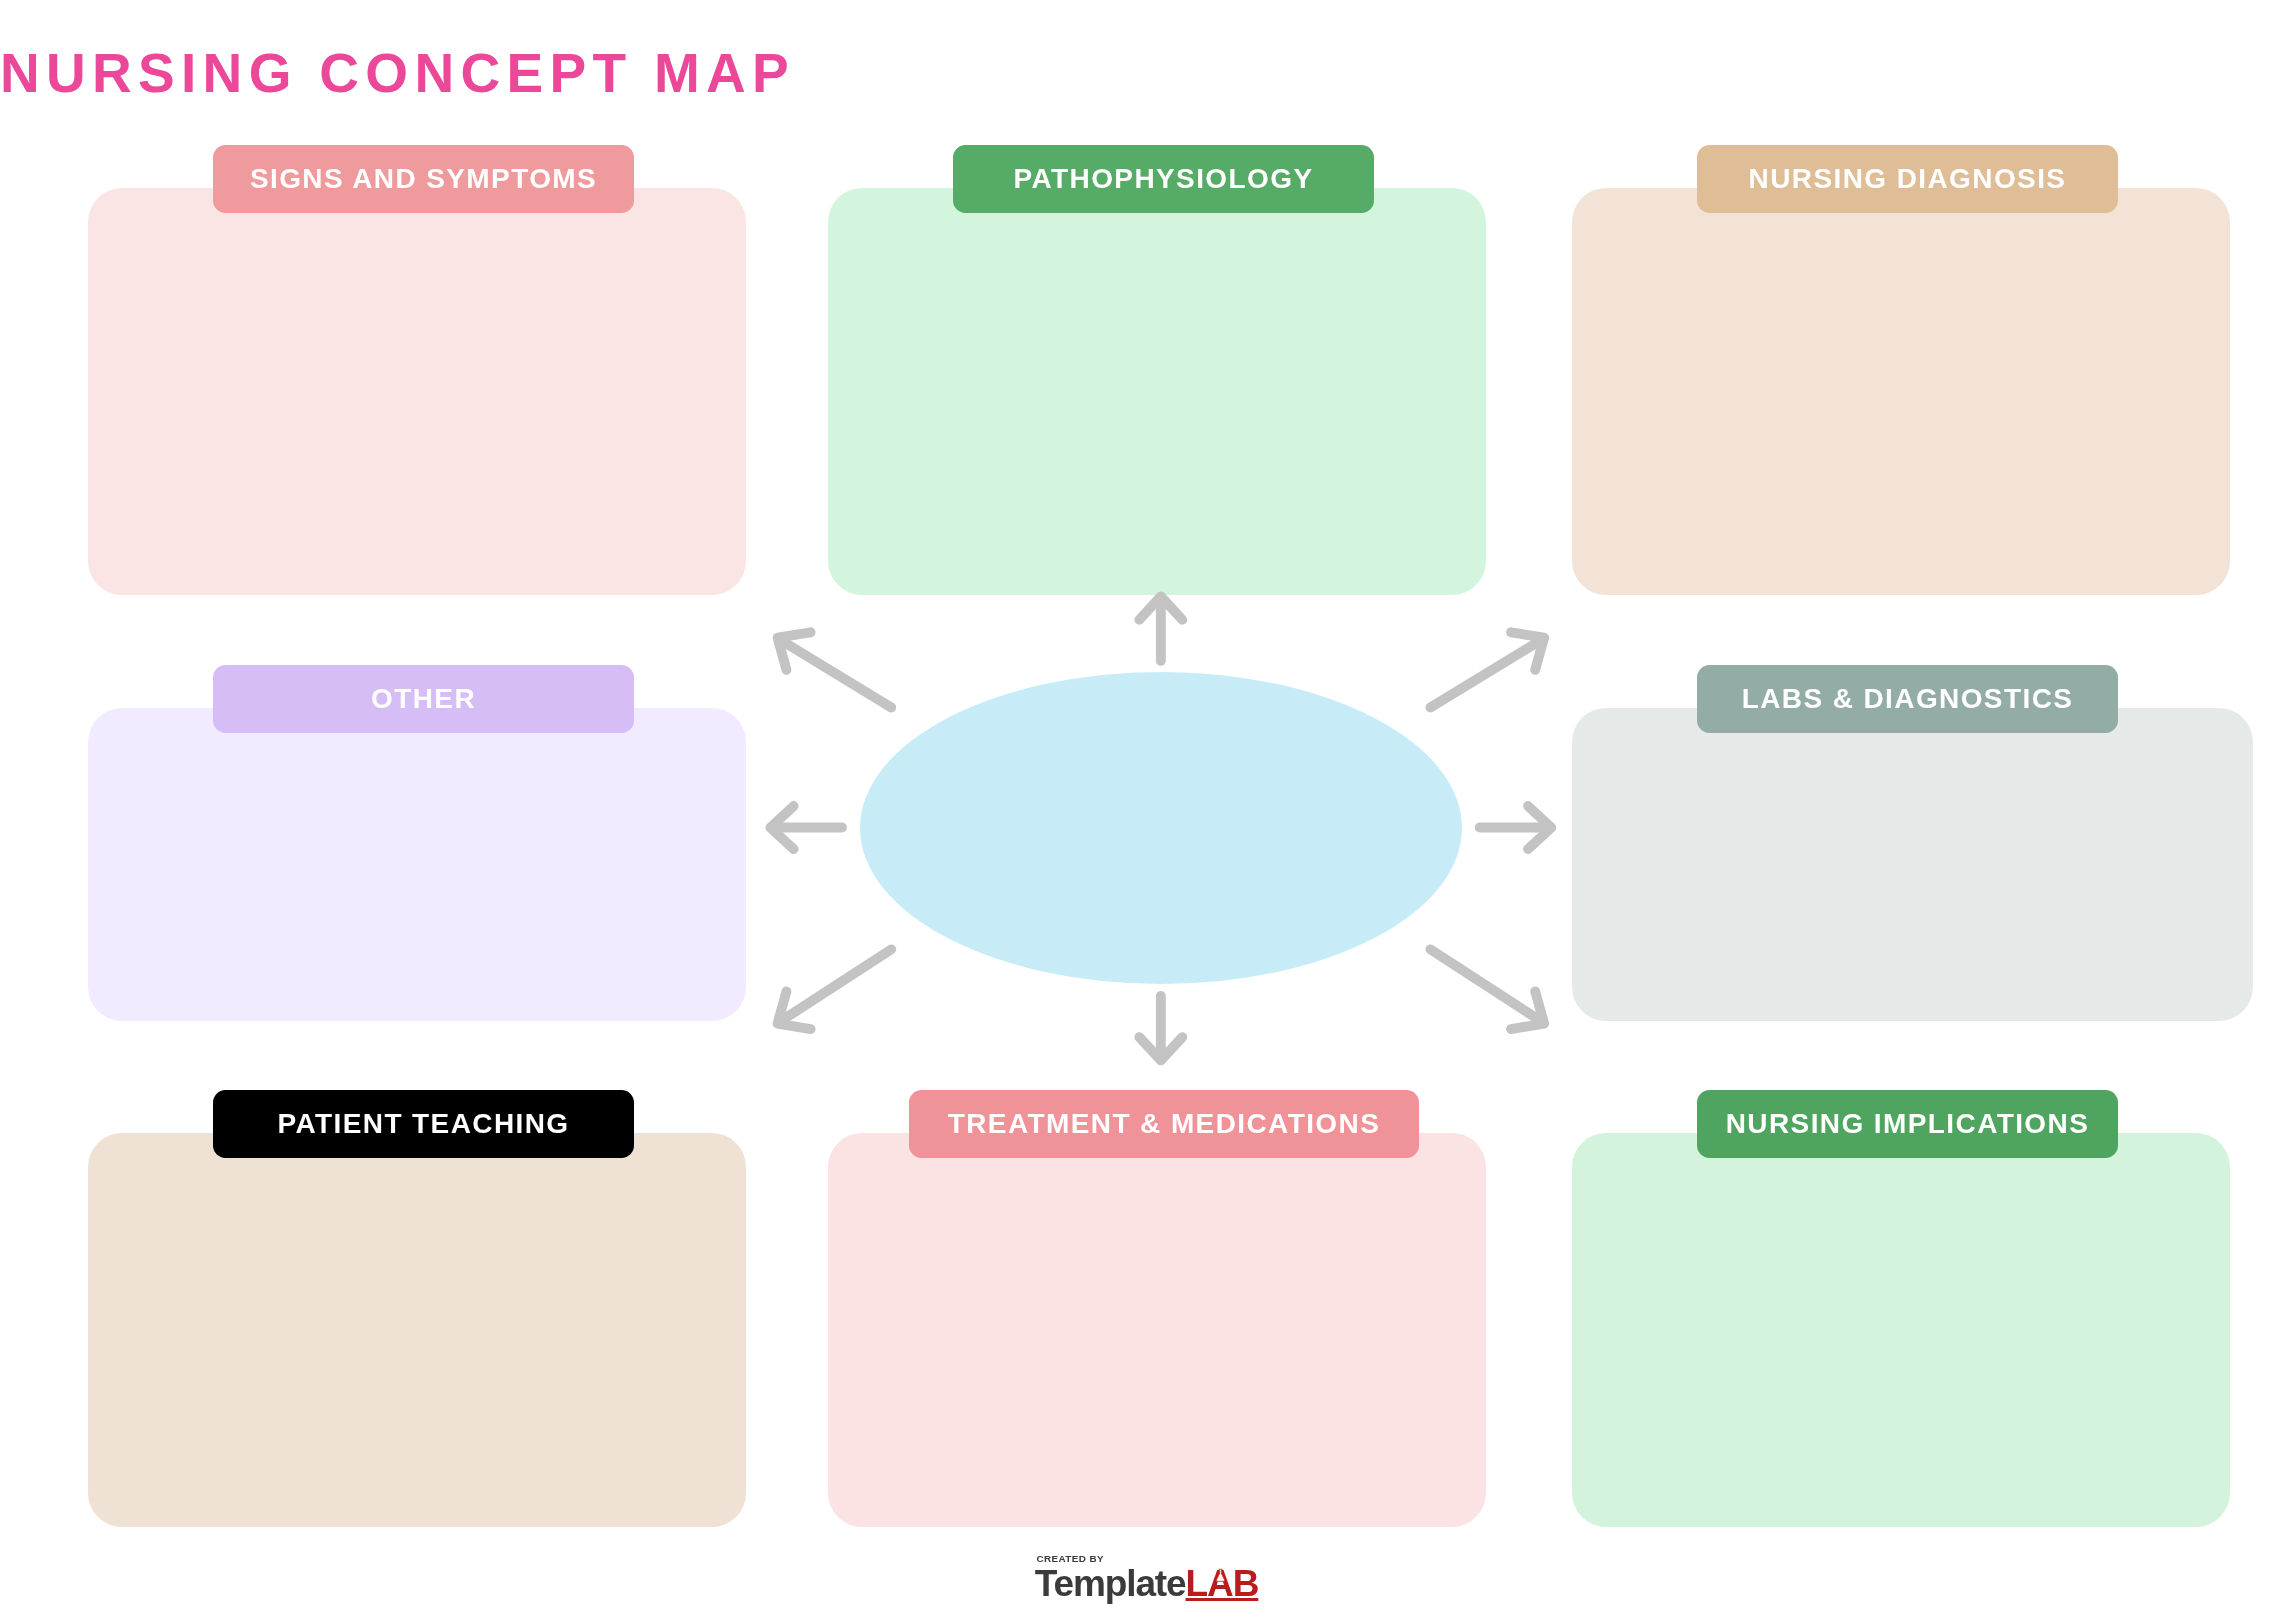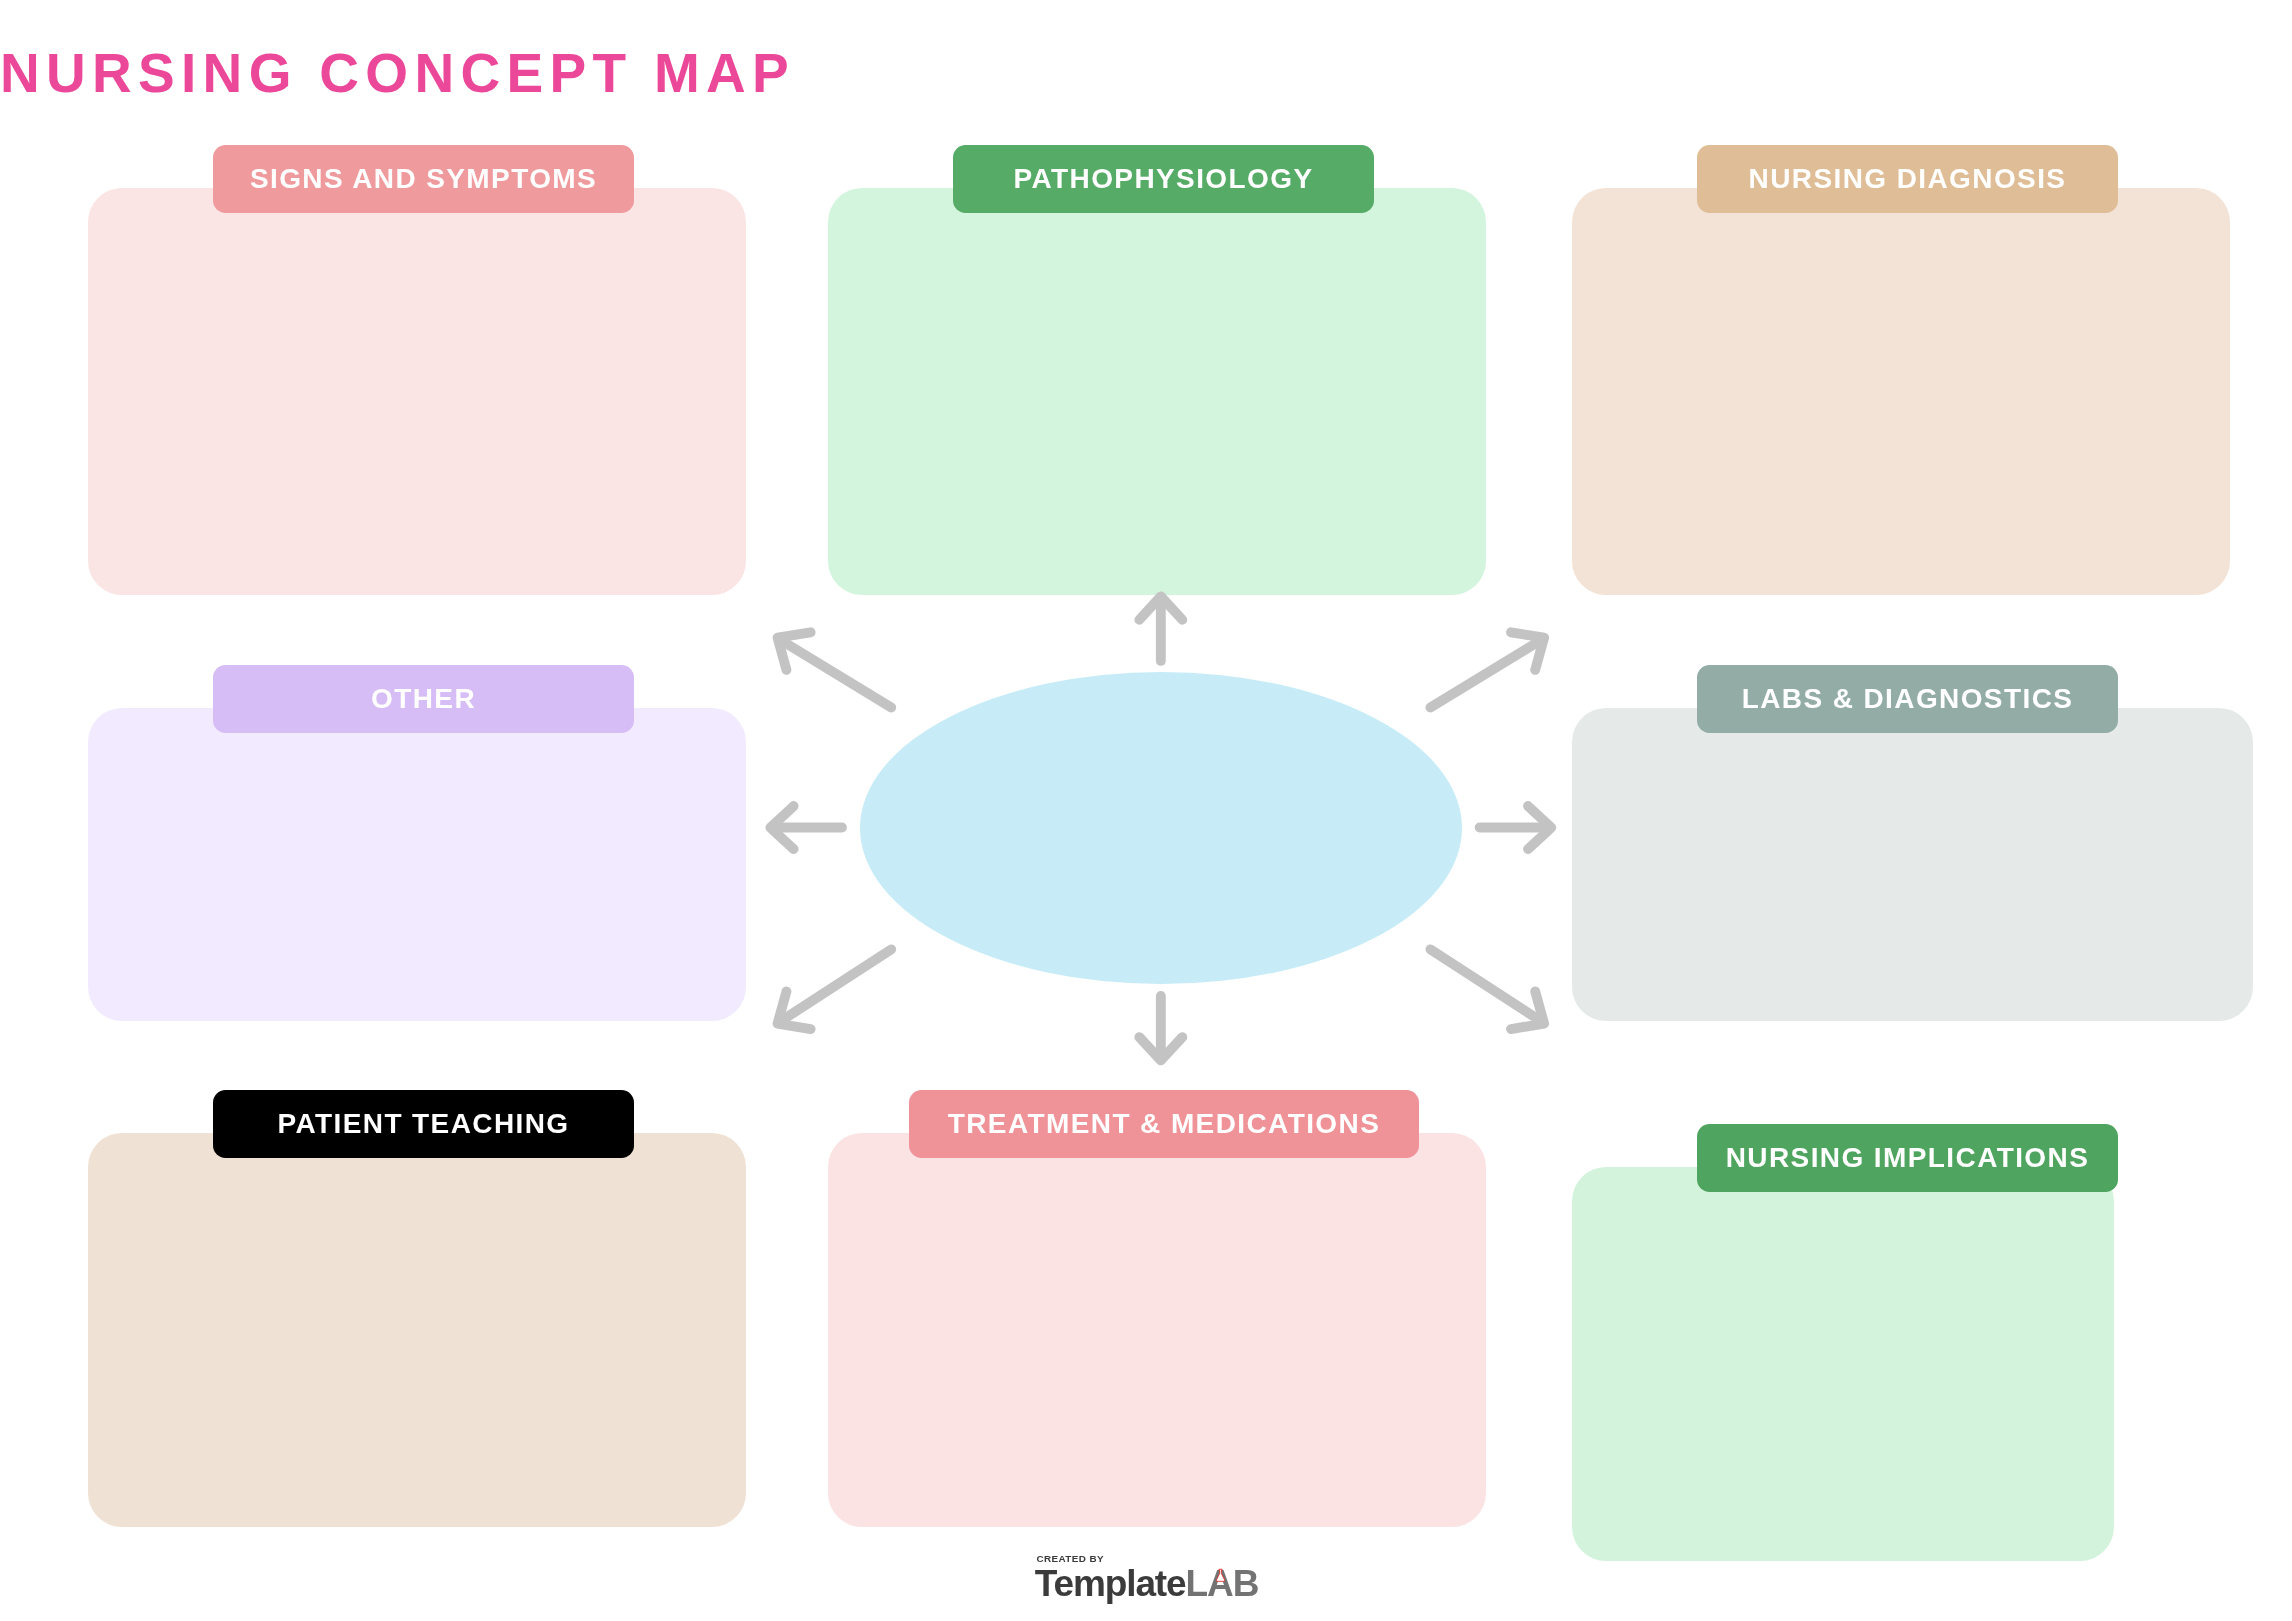--- a/index.html
+++ b/index.html
@@ -102,21 +102,21 @@
     margin-bottom: 0.9px;
     margin-left: 1.8px;
   }
   .logo-main {
     font-size: 37px;
     font-weight: bold;
     letter-spacing: -1.1px;
     display: block;
   }
   .logo-template { color: #3b3b3b; }
-  .logo-lab { color: #737373; position: relative; }
+  .logo-lab { color: #b91c1c; position: relative; text-decoration: underline; }
   .flask {
     position: absolute;
     width: 15px;
     height: 15px;
     left: 27px;
     top: 5.4px;
   }
 </style>
 </head>
 <body>
@@ -153,21 +153,21 @@
   <div class="panel" style="left:88px; top:1133px; width:658px; height:394px;">
     <div class="panel-body" style="background:#efe1d3;"></div>
     <div class="panel-header" style="left:125px; top:-43px; width:421px; background:#000000;">PATIENT TEACHING</div>
   </div>
 
   <div class="panel" style="left:828px; top:1133px; width:658px; height:394px;">
     <div class="panel-body" style="background:#fbe2e3;"></div>
     <div class="panel-header" style="left:81px; top:-43px; width:510px; background:#f09399;">TREATMENT &amp; MEDICATIONS</div>
   </div>
 
-  <div class="panel" style="left:1572px; top:1167px; width:542px; height:394px;text-decoration:underline;">
+  <div class="panel" style="left:1572px; top:1133px; width:658px; height:394px;text-decoration:underline;">
     <div class="panel-body" style="background:#d3f3dc;"></div>
     <div class="panel-header" style="left:125px; top:-43px; width:421px; background:#4fa55f;">NURSING IMPLICATIONS</div>
   </div>
 
   <div id="hub">
     <svg width="2293" height="1621" viewBox="0 0 2560 1810" style="position:absolute;left:0;top:0;">
       <g stroke="#c3c3c3" stroke-width="11" fill="none" stroke-linecap="round" stroke-linejoin="round">
 
         <g>
           <line x1="1296" y1="738" x2="1296" y2="668"></line>

